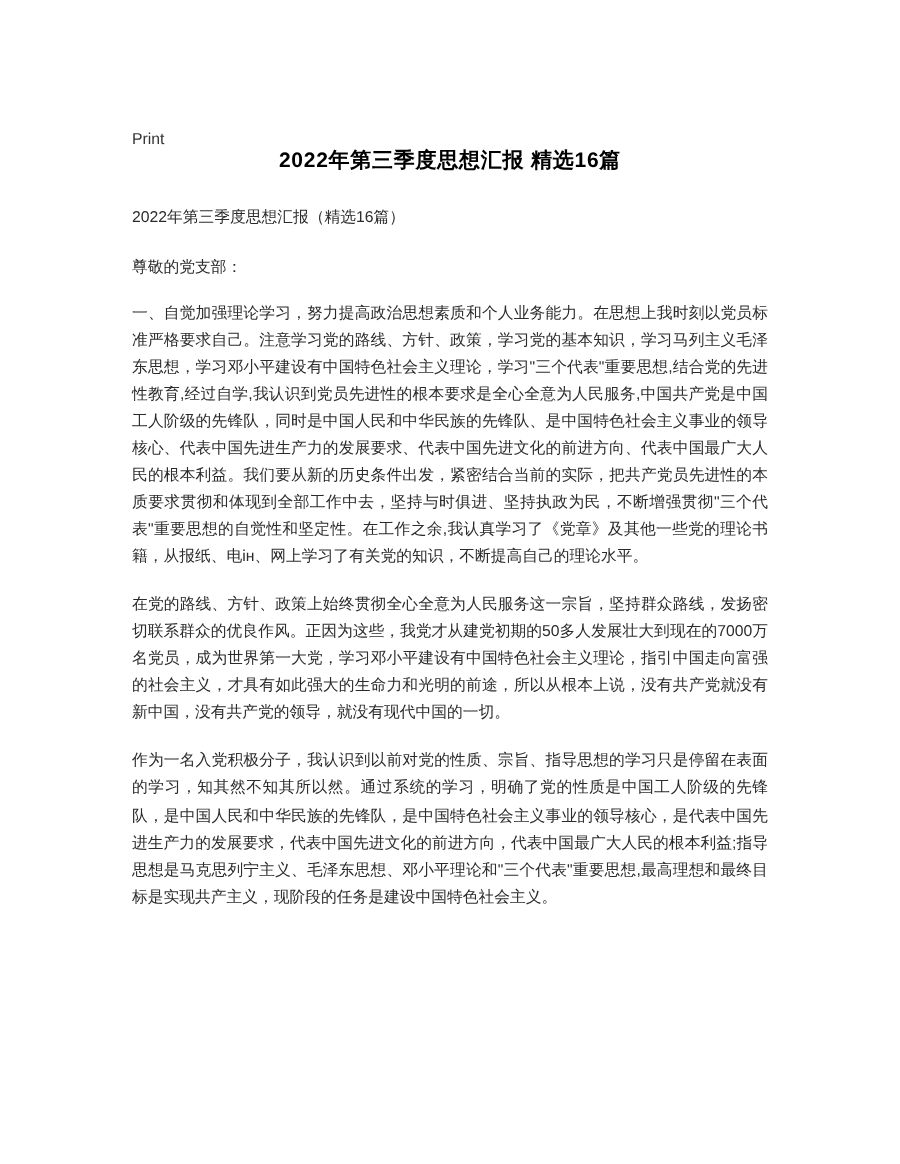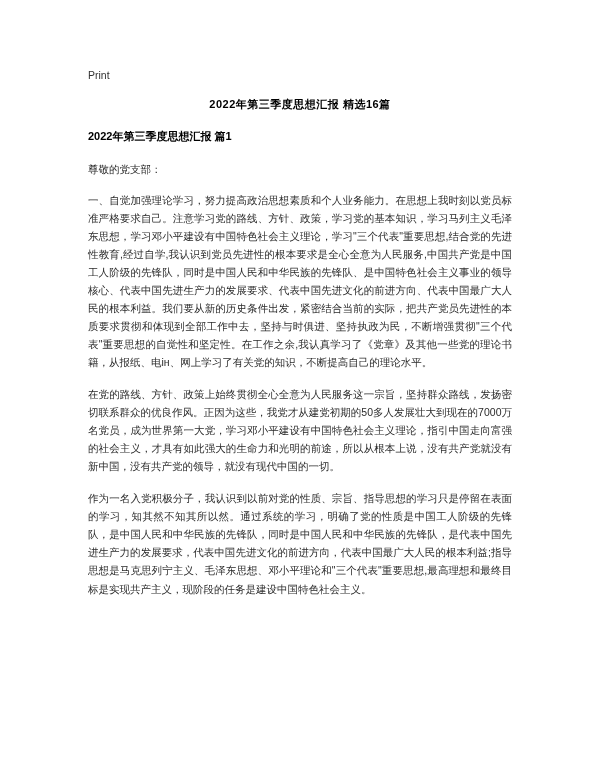--- a/index.html
+++ b/index.html
@@ -17,32 +17,32 @@
   .page {
     position: relative;
     width: 600px;
     height: 776px;
     background: #ffffff;
     box-sizing: border-box;
     padding: 0 88px 0 88px;
   }
   .print-link {
     position: absolute;
-    top: 70px;
+    top: 88px;
     left: 88px;
     font-size: 10.5px;
     color: #333333;
     line-height: 1;
     cursor: pointer;
   }
   .doc-title {
     margin: 0;
     padding-top: 97px;
     text-align: center;
-    font-size: 11px;
+    font-size: 14px;
     font-weight: bold;
     color: #000000;
     letter-spacing: 0.5px;
     line-height: 1.3;
   }
   .subtitle {
     margin: 0;
     padding-top: 23px;
     font-size: 10.5px;
     color: #2b2b2b;
@@ -79,22 +79,22 @@
 </style>
 </head>
 <body>
 
 <div class="page">
 
   <div class="print-link">Print</div>
 
   <h1 class="doc-title">2022年第三季度思想汇报 精选16篇</h1>
 
+  <div class="subtitle">2022年第三季度思想汇报（精选16篇）</div>
 
-  <div class="section-heading">2022年第三季度思想汇报 篇1</div>
 
   <div class="salutation">尊敬的党支部：</div>
 
   <p class="para">一、自觉加强理论学习，努力提高政治思想素质和个人业务能力。在思想上我时刻以党员标准严格要求自己。注意学习党的路线、方针、政策，学习党的基本知识，学习马列主义毛泽东思想，学习邓小平建设有中国特色社会主义理论，学习"三个代表"重要思想,结合党的先进性教育,经过自学,我认识到党员先进性的根本要求是全心全意为人民服务,中国共产党是中国工人阶级的先锋队，同时是中国人民和中华民族的先锋队、是中国特色社会主义事业的领导核心、代表中国先进生产力的发展要求、代表中国先进文化的前进方向、代表中国最广大人民的根本利益。我们要从新的历史条件出发，紧密结合当前的实际，把共产党员先进性的本质要求贯彻和体现到全部工作中去，坚持与时俱进、坚持执政为民，不断增强贯彻"三个代表"重要思想的自觉性和坚定性。在工作之余,我认真学习了《党章》及其他一些党的理论书籍，从报纸、电ін、网上学习了有关党的知识，不断提高自己的理论水平。</p>
   <p class="para">在党的路线、方针、政策上始终贯彻全心全意为人民服务这一宗旨，坚持群众路线，发扬密切联系群众的优良作风。正因为这些，我党才从建党初期的50多人发展壮大到现在的7000万名党员，成为世界第一大党，学习邓小平建设有中国特色社会主义理论，指引中国走向富强的社会主义，才具有如此强大的生命力和光明的前途，所以从根本上说，没有共产党就没有新中国，没有共产党的领导，就没有现代中国的一切。</p>
-  <p class="para">作为一名入党积极分子，我认识到以前对党的性质、宗旨、指导思想的学习只是停留在表面的学习，知其然不知其所以然。通过系统的学习，明确了党的性质是中国工人阶级的先锋队，是中国人民和中华民族的先锋队，同时是中国人民和中华民族的先锋队，是代表中国先进生产力的发展要求，代表中国先进文化的前进方向，代表中国最广大人民的根本利益;指导思想是马克思列宁主义、毛泽东思想、邓小平理论和"三个代表"重要思想,最高理想和最终目标是实现共产主义，现阶段的任务是建设中国特色社会主义。</p>
+  <p class="para">作为一名入党积极分子，我认识到以前对党的性质、宗旨、指导思想的学习只是停留在表面的学习，知其然不知其所以然。通过系统的学习，明确了党的性质是中国工人阶级的先锋队，是中国人民和中华民族的先锋队，是中国特色社会主义事业的领导核心，是代表中国先进生产力的发展要求，代表中国先进文化的前进方向，代表中国最广大人民的根本利益;指导思想是马克思列宁主义、毛泽东思想、邓小平理论和"三个代表"重要思想,最高理想和最终目标是实现共产主义，现阶段的任务是建设中国特色社会主义。</p>
 
 </div>
 
 </body></html>

